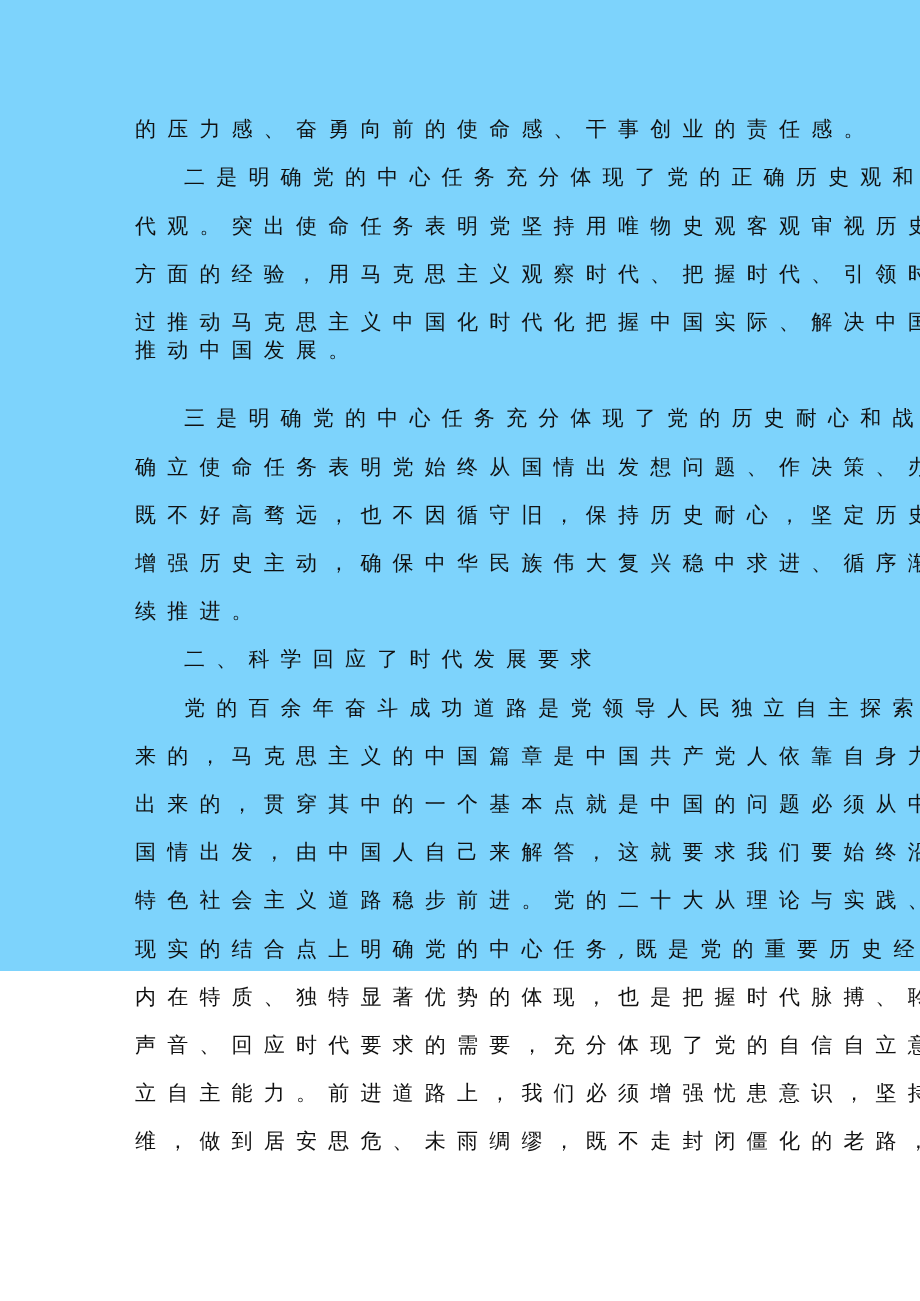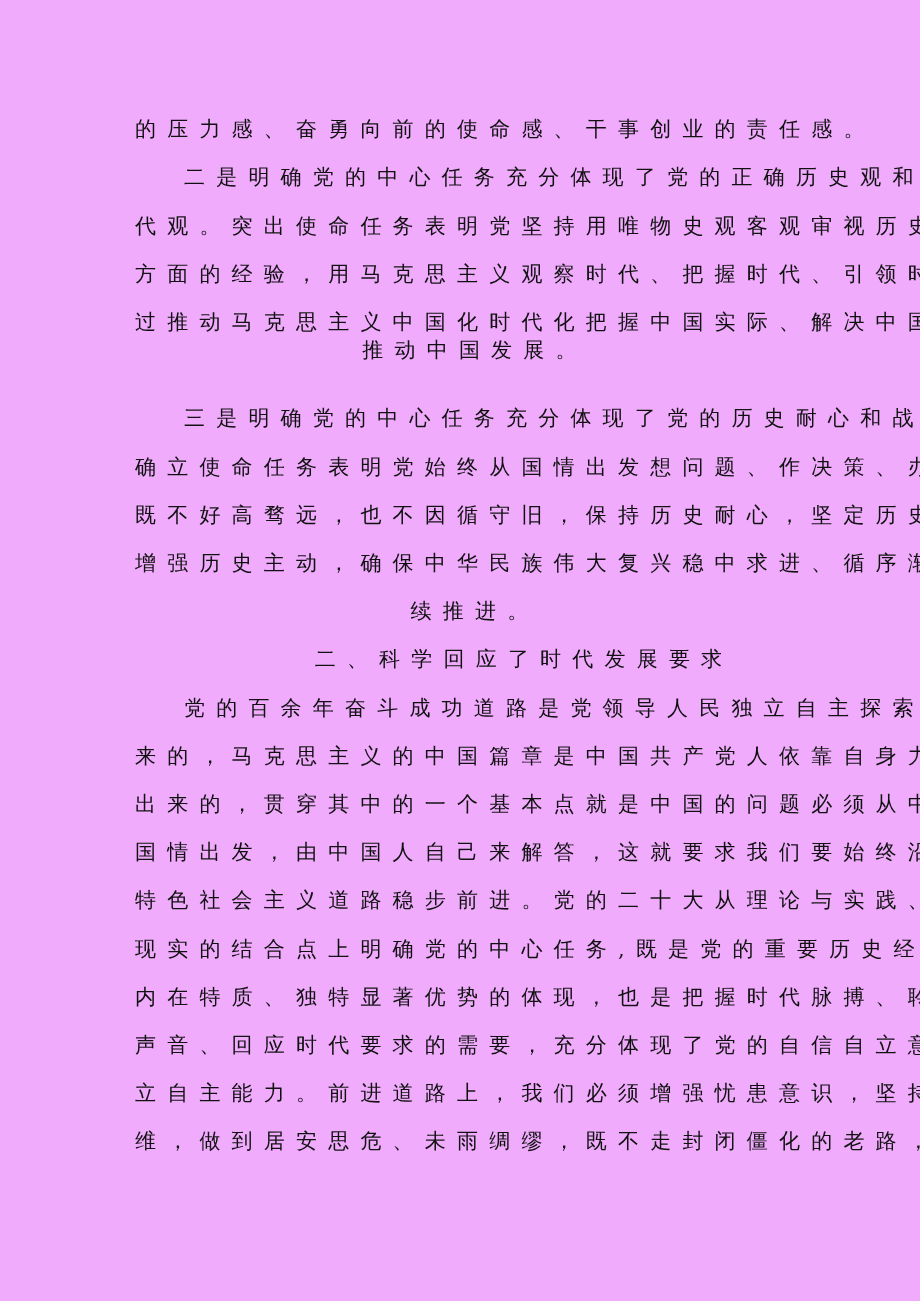--- a/index.html
+++ b/index.html
@@ -13,23 +13,22 @@
       position: relative;
       overflow: hidden;
       font-family: "DejaVu Serif", "Liberation Serif", serif;
       color: #111111;
     }
     .page {
       position: absolute;
       left: 0;
       top: 0;
       width: 920px;
-      height: 1301px;
-      background: #f0abfc;
-      text-align: center;
+      height: 971px;
+      background: #7dd3fc;
     }
     .line {
       position: absolute;
       left: 135px;
       width: 680px;
       height: 30px;
       font-size: 21px;
       line-height: 30px;
       letter-spacing: 11.2px;
       white-space: nowrap;

